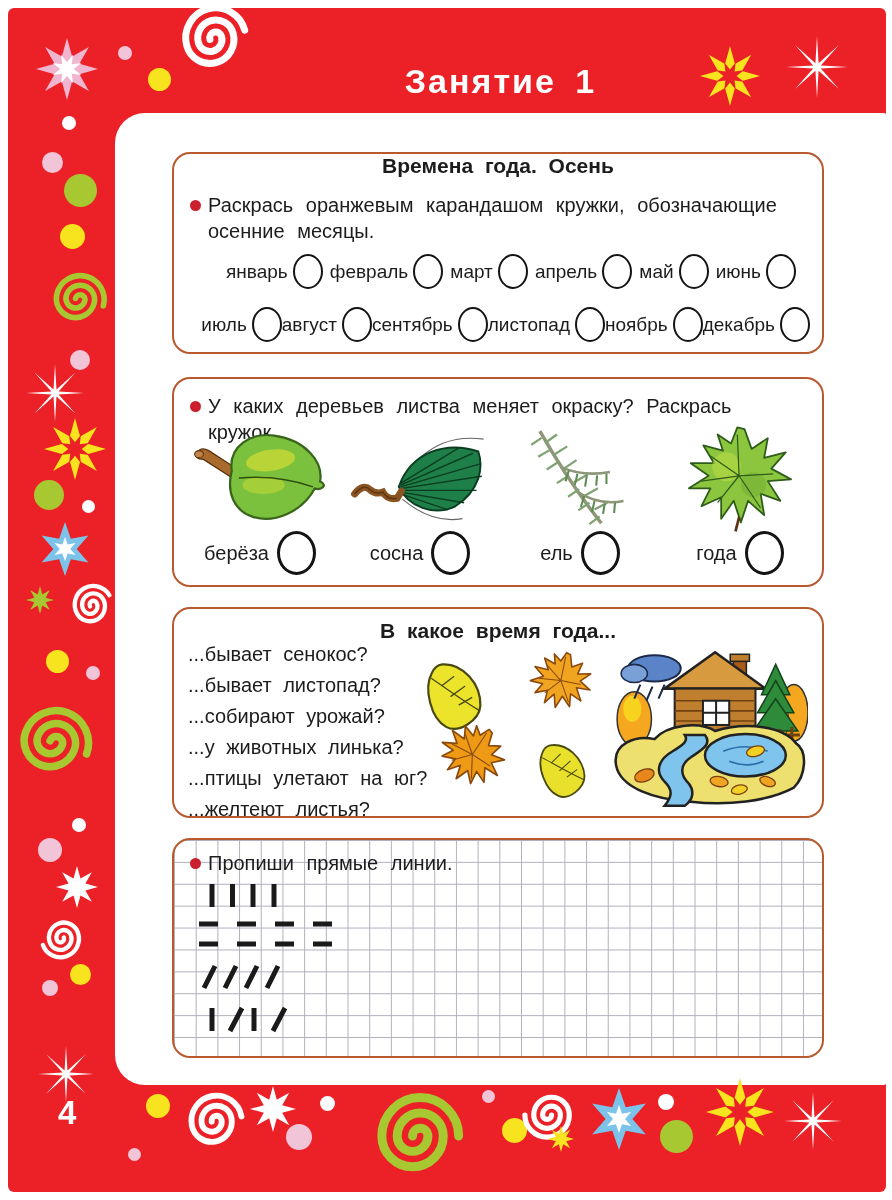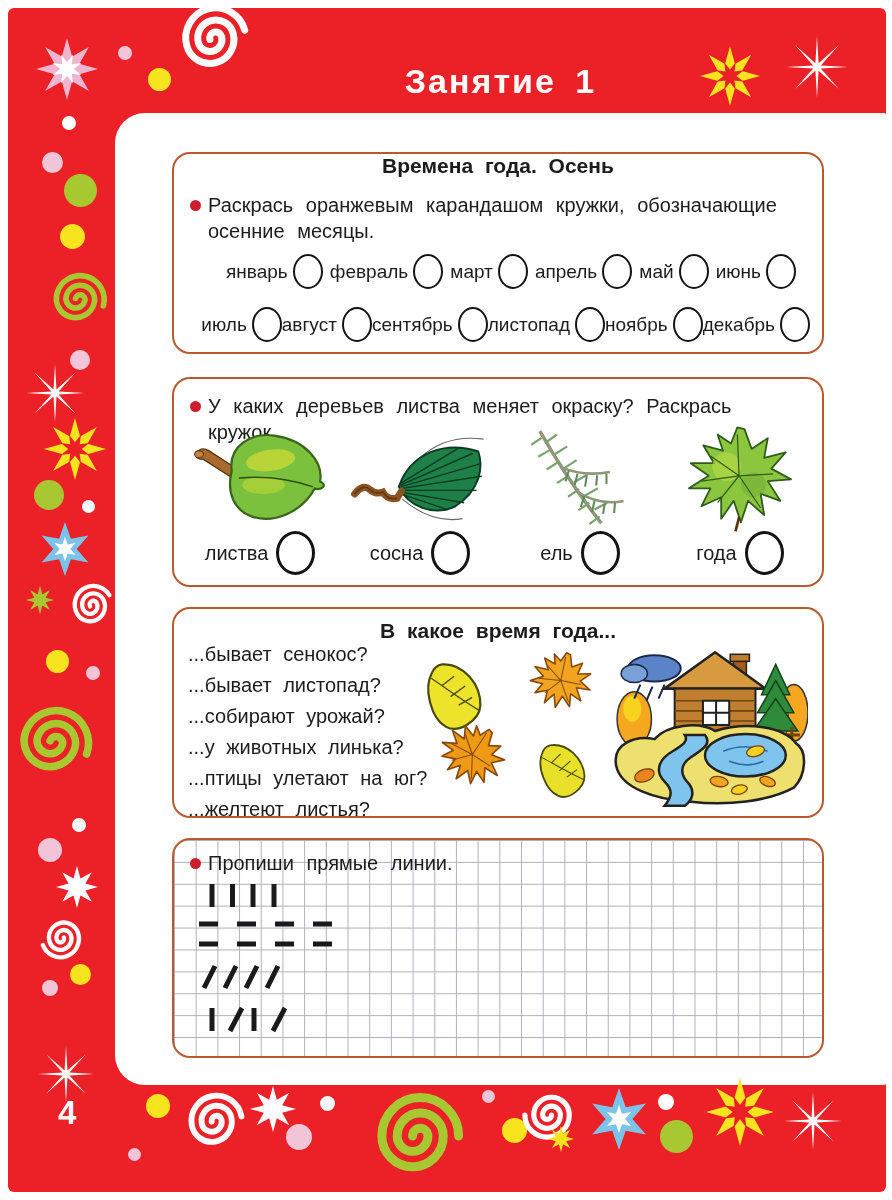--- a/index.html
+++ b/index.html
@@ -304,21 +304,21 @@
           <path d="M62 6 L55 24 L40 14 L46 32 L24 26 L36 46 L10 46 L30 60 L8 74 L32 74 L22 94 L44 84 L44 108 L58 88 L66 112 L74 88 L92 104 L88 80 L110 88 L96 66 L122 64 L100 52 L116 34 L92 40 L96 18 L78 30 L70 8 Z" fill="#8cc63f" stroke="#2e5d1a" stroke-width="2" stroke-linejoin="round"></path>
           <circle cx="50" cy="50" r="16" fill="#b9da45" opacity="0.6"></circle>
           <circle cx="80" cy="70" r="14" fill="#6faa33" opacity="0.5"></circle>
           <path d="M64 60 L62 14 M64 60 L32 38 M64 60 L22 66 M64 60 L40 90 M64 60 L88 96 M64 60 L102 58" stroke="#2e5d1a" stroke-width="1.4" fill="none"></path>
           <path d="M64 106 L60 122" stroke="#5d3310" stroke-width="3"></path>
         </svg>
       </div>
     </div>
     <div class="tree-labels">
       <div class="tree-label-cell">
-          <span class="tree-label">листва</span>
+          <span class="tree-label">берёза</span>
           <span class="tree-circle"></span>
         </div>
       <div class="tree-label-cell">
           <span class="tree-label">сосна</span>
           <span class="tree-circle"></span>
         </div>
       <div class="tree-label-cell">
           <span class="tree-label">ель</span>
           <span class="tree-circle"></span>
         </div>

